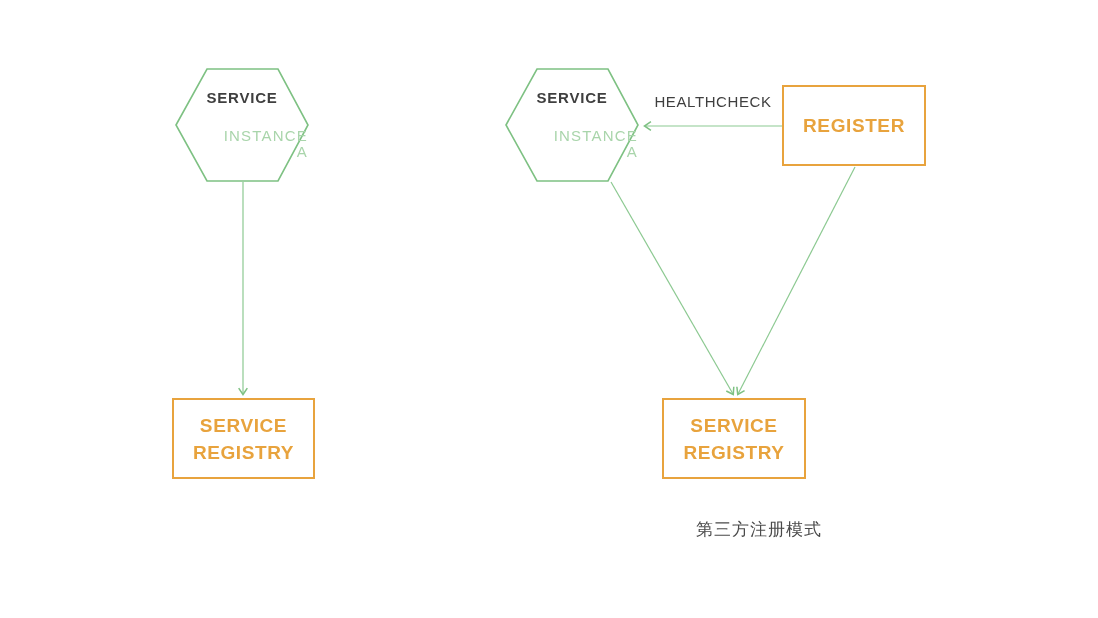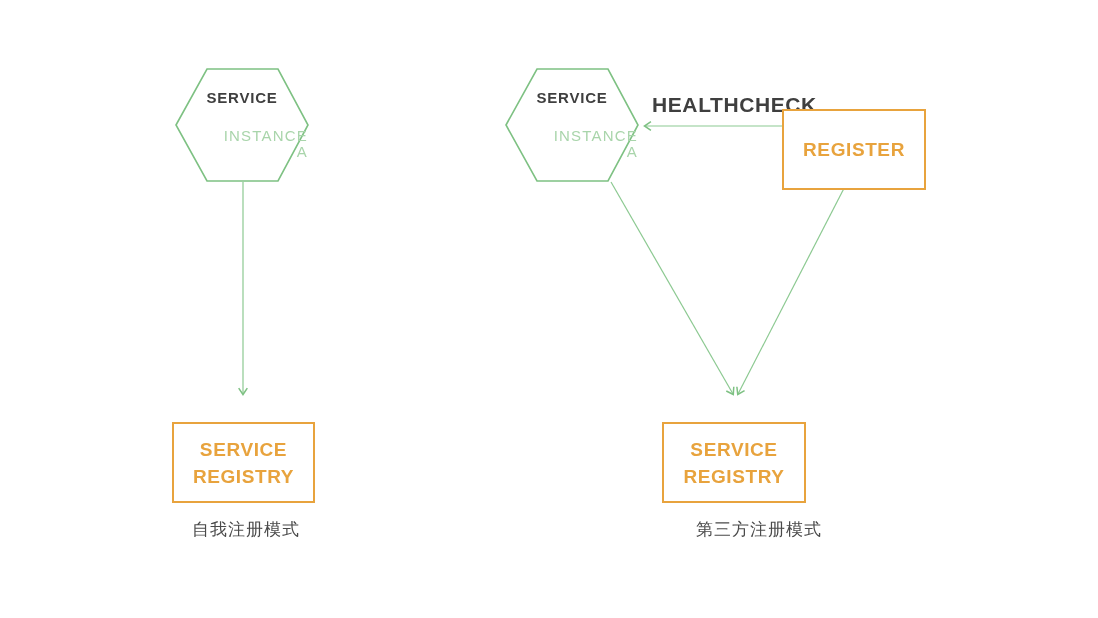--- a/index.html
+++ b/index.html
@@ -51,34 +51,33 @@
     display: flex;
     flex-direction: column;
     align-items: center;
     justify-content: center;
     text-align: center;
     color: #e8a33d;
     font-size: 19px;
     font-weight: bold;
     letter-spacing: 0.6px;
     line-height: 27px;
-    margin-top: 24px;
   }
   .box-registry-left  { left: 172px; top: 398px; width: 143px; height: 81px; }
   .box-registry-right { left: 662px; top: 398px; width: 144px; height: 81px; }
   .box-register       { left: 782px; top: 85px;  width: 144px; height: 81px; }
 
   
   .healthcheck-label {
     position: absolute;
     left: 652px; top: 93px;
     width: 122px;
     text-align: center;
-    font-size: 21px;
-    font-weight: 700;
+    font-size: 15px;
+    font-weight: 400;
     letter-spacing: 0.6px;
     color: #3f3f3f;
   }
   .caption {
     position: absolute;
     width: 200px;
     top: 518px;
     text-align: center;
     font-size: 17px;
     letter-spacing: 1px;
@@ -117,21 +116,20 @@
   <div class="hex-sub" style="left:176px; top:128px;">
     <div>INSTANCE</div>
     <div>A</div>
   </div>
 
   <div class="node-box box-registry-left">
     <div>SERVICE</div>
     <div>REGISTRY</div>
   </div>
 
-  <div class="caption caption-left">自我注册模式</div>
 
   <div class="hex-title" style="left:506px; top:89px;">SERVICE</div>
 
   <div class="hex-sub" style="left:506px; top:128px;">
     <div>INSTANCE</div>
     <div>A</div>
   </div>
 
   <div class="healthcheck-label">HEALTHCHECK</div>
 

